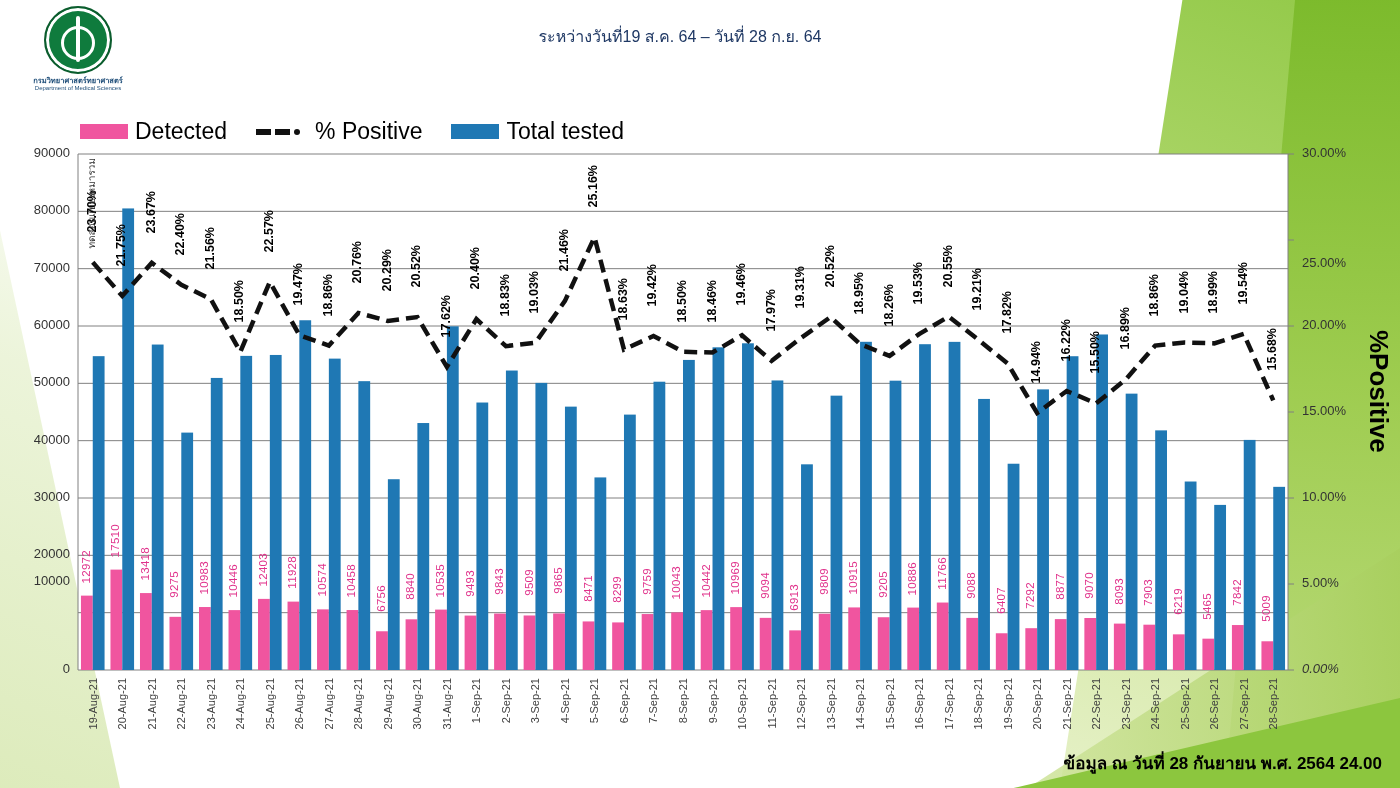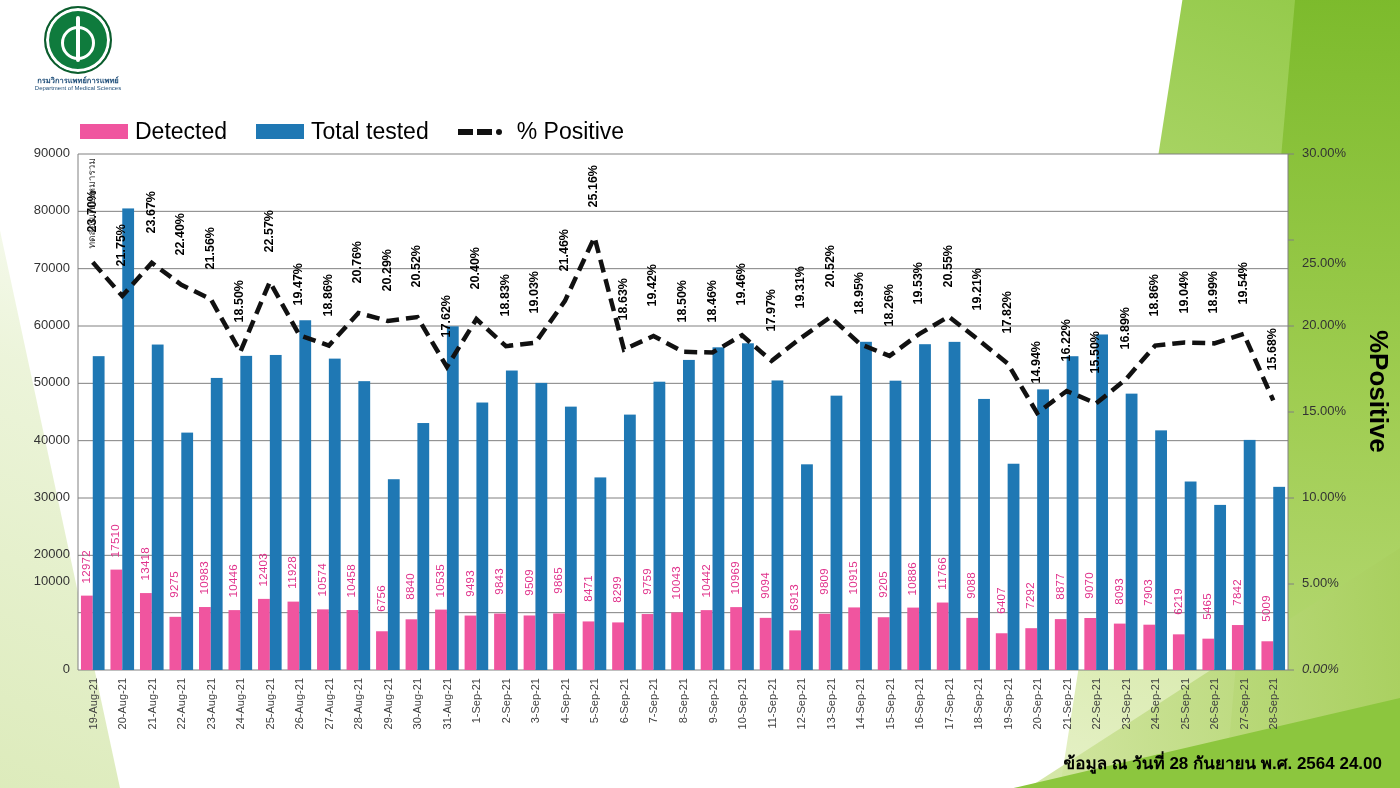--- a/index.html
+++ b/index.html
@@ -76,43 +76,44 @@
 <div class="bg-green-wrap">
   <div class="bg-tri-1"></div>
   <div class="bg-tri-2"></div>
   <div class="bg-tri-3"></div>
   <div class="bg-tri-4"></div>
   <div class="bg-tri-5"></div>
 </div>
 
 <div class="logo">
   <div class="logo-seal"></div>
-  <span class="logo-cap1">กรมวิการแพทย์การแพทย์</span>
+  <span class="logo-cap1">กรมวิทยาศาสตร์ทยาศาสตร์</span>
   <span class="logo-cap2">Department of Medical Sciences</span>
 </div>
 
 <div class="titlebox">
+  <div class="title-sub">ระหว่างวันที่19 ส.ค. 64 – วันที่ 28 ก.ย. 64</div>
 </div>
 
 <div class="legend">
   <div class="legend-item">
     <span class="sw-pink"></span>
     <span>Detected</span>
-  </div>
-  <div class="legend-item">
-    <span class="sw-blue"></span>
-    <span>Total tested</span>
   </div>
   <div class="legend-item">
     <span class="sw-dash">
         <i></i>
         <i></i>
         <i></i>
       </span>
     <span>% Positive</span>
+  </div>
+  <div class="legend-item">
+    <span class="sw-blue"></span>
+    <span>Total tested</span>
   </div>
 </div>
 
 <div id="chart">
     <svg width="1400" height="788" style="position: absolute; left: 0px; top: 0px;">
       <rect x="78" y="154" width="1210" height="516" fill="#ffffff"></rect>
       <line x1="78" y1="670" x2="1288" y2="670" stroke="#808080" stroke-width="1"></line>
       <line x1="78" y1="612.6666666666666" x2="1288" y2="612.6666666666666" stroke="#808080" stroke-width="1"></line>
       <line x1="78" y1="555.3333333333334" x2="1288" y2="555.3333333333334" stroke="#808080" stroke-width="1"></line>
       <line x1="78" y1="498" x2="1288" y2="498" stroke="#808080" stroke-width="1"></line>

